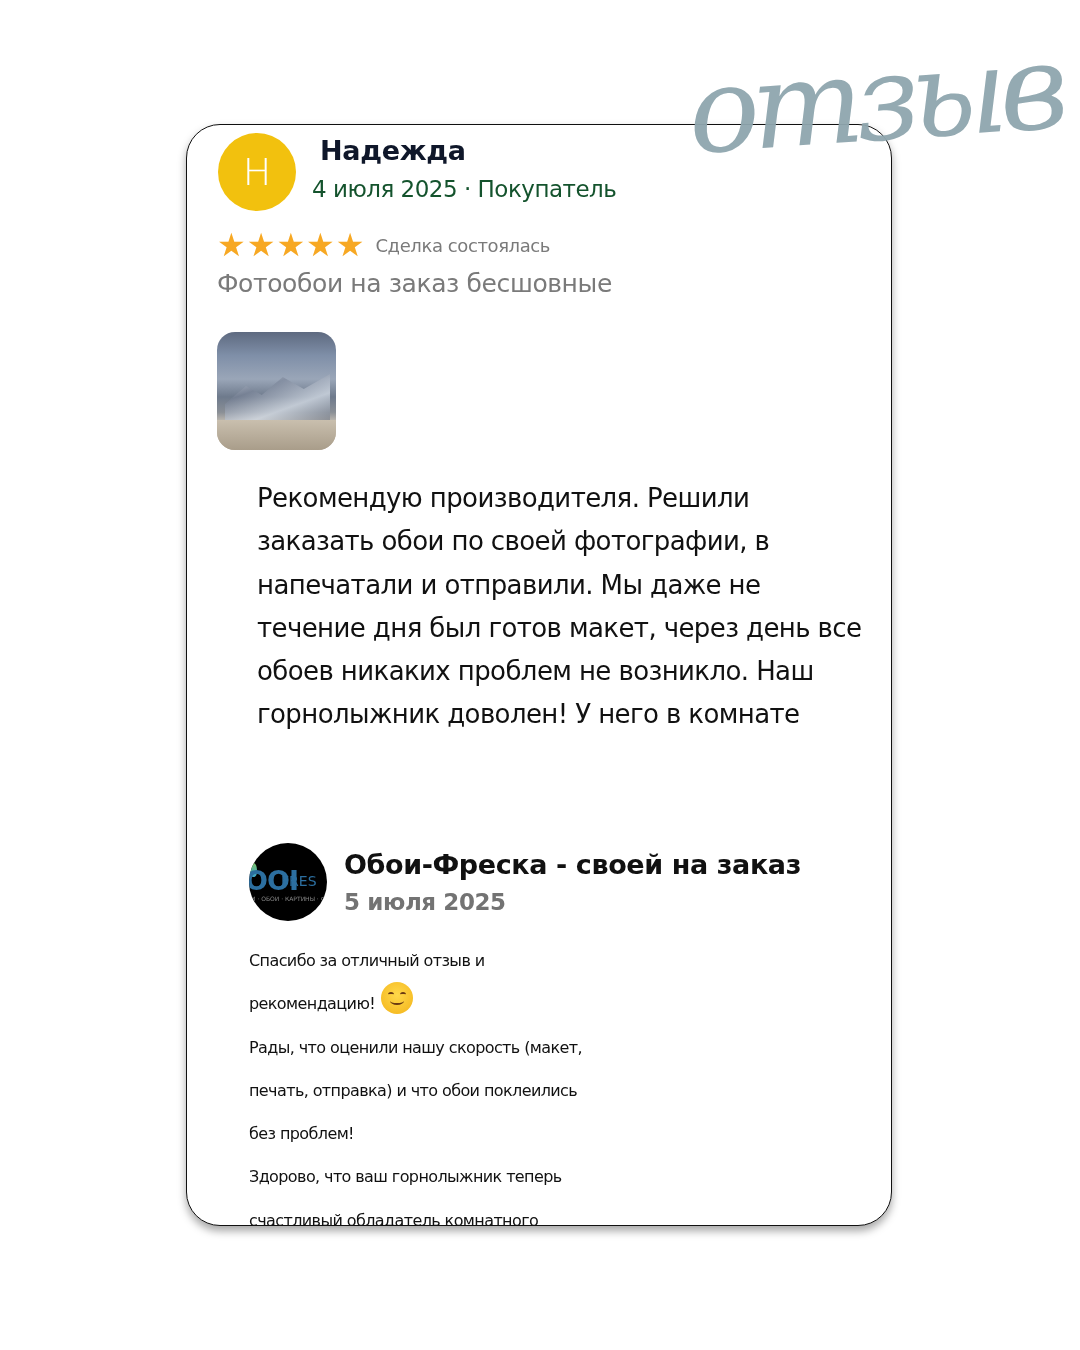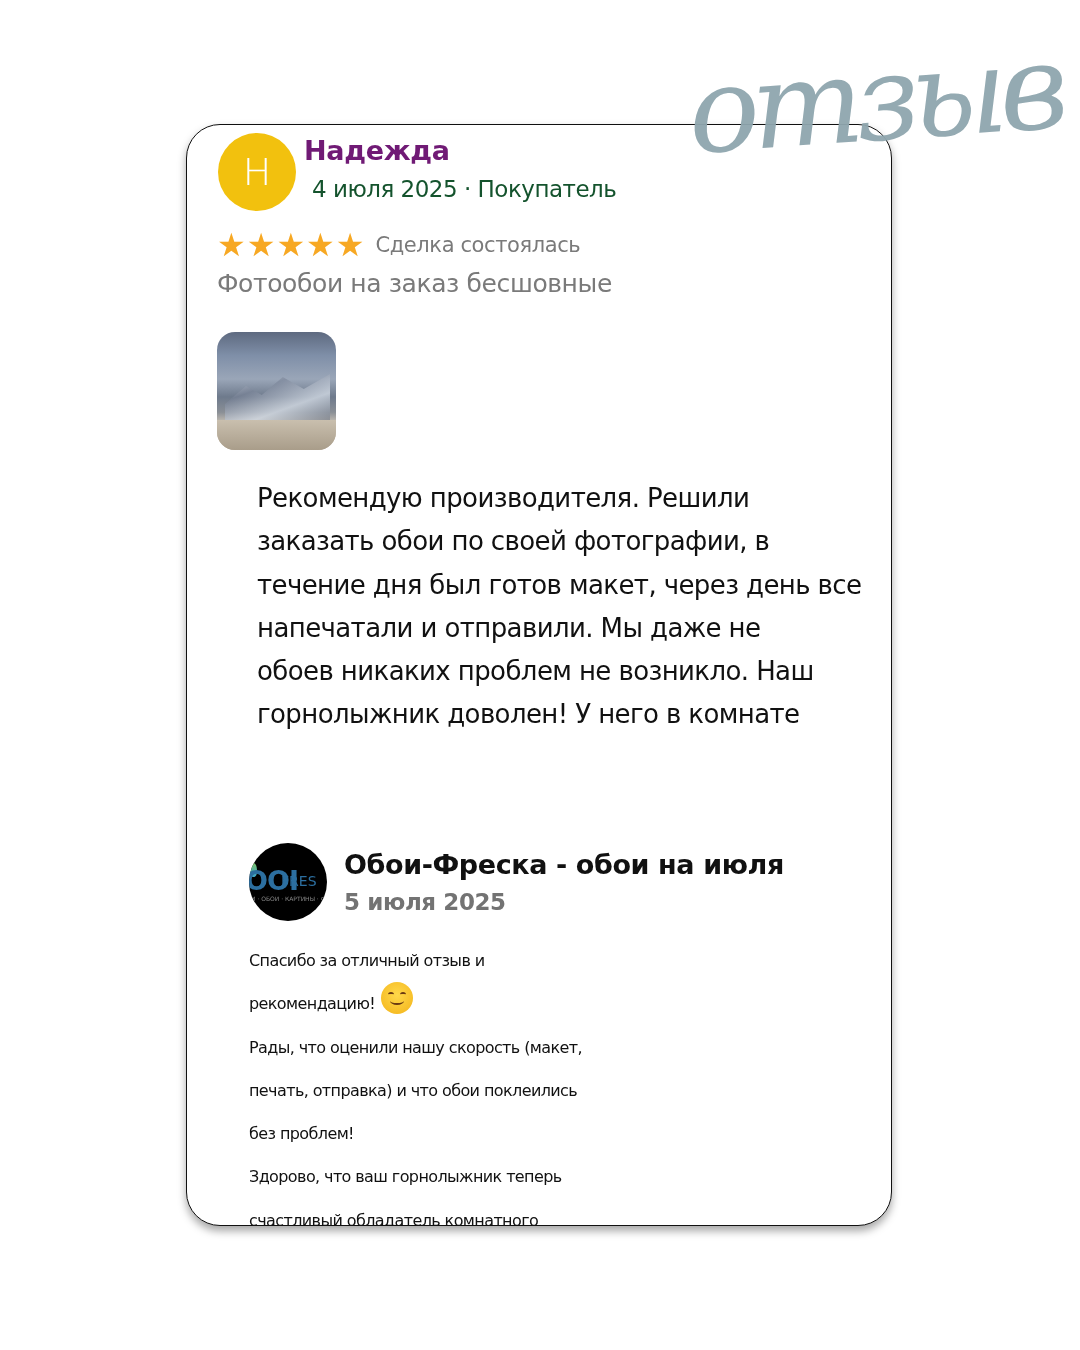--- a/index.html
+++ b/index.html
@@ -19,34 +19,34 @@
     box-sizing: border-box;
   }
   .avatar {
     position: absolute; left: 31px; top: 8px;
     width: 78px; height: 78px; border-radius: 50%;
     background: #f2c10e; color: #fff;
     display: flex; align-items: center; justify-content: center;
     font-size: 38px; font-weight: 300;
   }
   .author-name {
-    position: absolute; left: 117px; top: 10px;
-    font-size: 27px; font-weight: bold; color: #701a75; letter-spacing: -0.3px;
+    position: absolute; left: 133px; top: 10px;
+    font-size: 27px; font-weight: bold; color: #0f172a; letter-spacing: -0.3px;
   }
   .author-meta {
     position: absolute; left: 125px; top: 51px;
     font-size: 23px; color: #14532d; letter-spacing: -0.5px;
   }
   .rating-row {
     position: absolute; left: 30px; top: 103px;
     display: flex; align-items: center;
   }
   .star { color: #f7a823; font-size: 32px; line-height: 34px; margin-right: 1px; }
   .deal-label {
-    margin-left: 10px; font-size: 21px; color: #7a7a7a; letter-spacing: -0.4px;
+    margin-left: 10px; font-size: 18px; color: #7a7a7a; letter-spacing: -0.4px;
   }
   .product-label {
     position: absolute; left: 30px; top: 144px;
     font-size: 25px; color: #7a7a7a; letter-spacing: -0.4px;
   }
   .photo {
     position: absolute; left: 30px; top: 207px;
     width: 119px; height: 118px; border-radius: 18px; overflow: hidden;
     background: linear-gradient(180deg, #5e6a80 0%, #7f8fa8 20%, #9aa6b8 40%, #6e7a8c 55%, #8a8f96 68%, #cfc6b8 78%, #b9ae9c 100%);
   }
@@ -150,34 +150,34 @@
   <div class="product-label">Фотообои на заказ бесшовные</div>
 
   <div class="photo">
     <div class="mtn"></div>
     <div class="sofa"></div>
   </div>
 
   <div class="review-text">
     <div>Рекомендую производителя. Решили</div>
     <div>заказать обои по своей фотографии, в</div>
+    <div>напечатали и отправили. Мы даже не</div>
     <div>течение дня был готов макет, через день все</div>
-    <div>напечатали и отправили. Мы даже не</div>
     <div>обоев никаких проблем не возникло. Наш</div>
     <div>горнолыжник доволен! У него в комнате</div>
   </div>
 
   <div class="reply">
     <div class="seller-logo">
       <div class="leaf"></div>
       <span class="logo-main">OOI</span>
       <span class="logo-small">FRES</span>
       <span class="logo-sub">И · ОБОИ · КАРТИНЫ · Ф</span>
     </div>
-    <div class="seller-name">Обои-Фреска - обои на июля</div>
+    <div class="seller-name">Обои-Фреска - своей на заказ</div>
     <div class="seller-date">5 июля 2025</div>
 
     <div class="reply-text">
       <div>Спасибо за отличный отзыв и</div>
       <div><span>рекомендацию!</span><span class="emoji"><span class="eye-r"></span></span></div>
       <div>Рады, что оценили нашу скорость (макет,</div>
       <div>печать, отправка) и что обои поклеились</div>
       <div>без проблем!</div>
       <div>Здорово, что ваш горнолыжник теперь</div>
       <div>счастливый обладатель комнатного</div>

